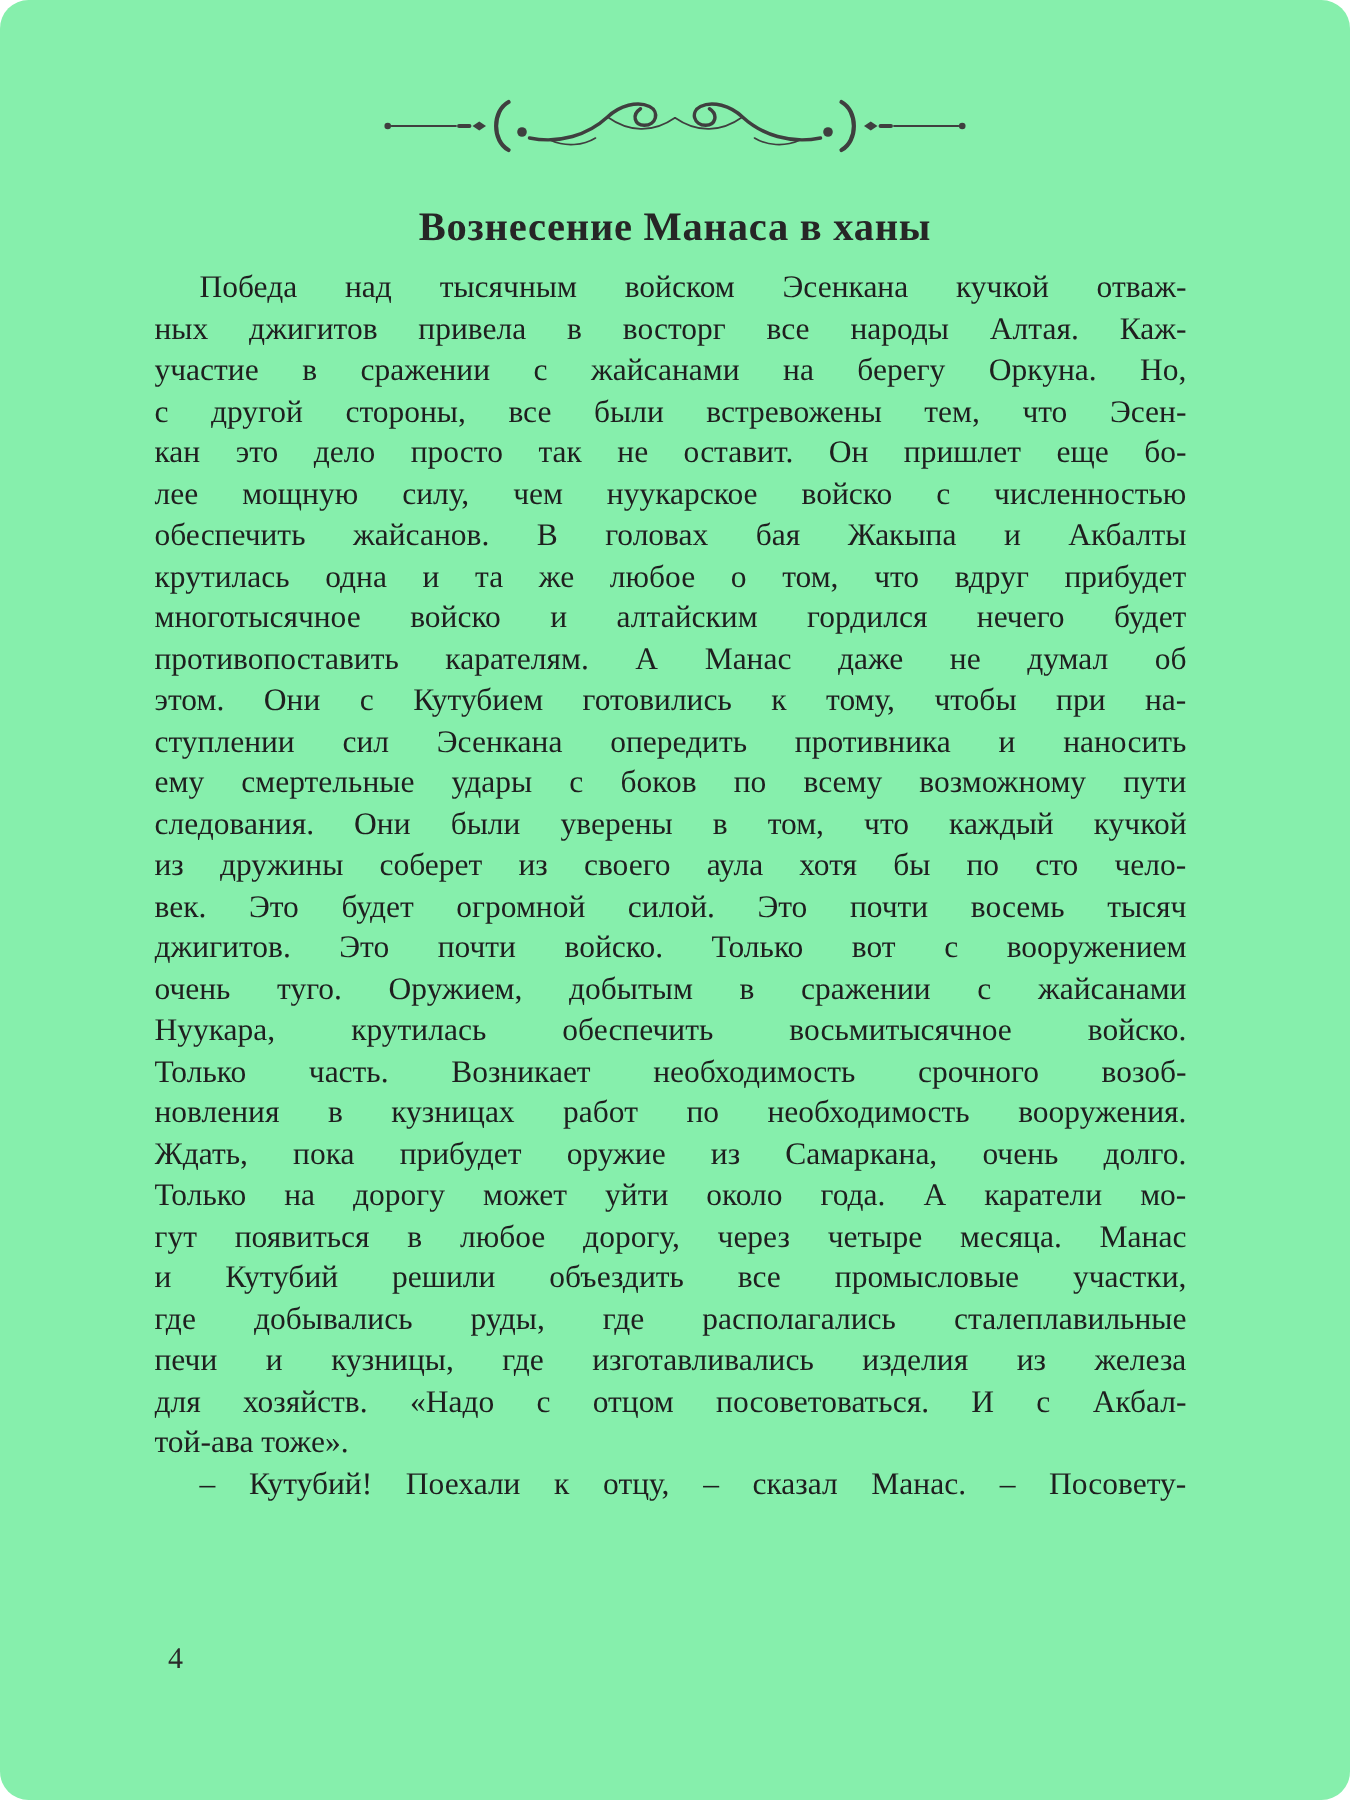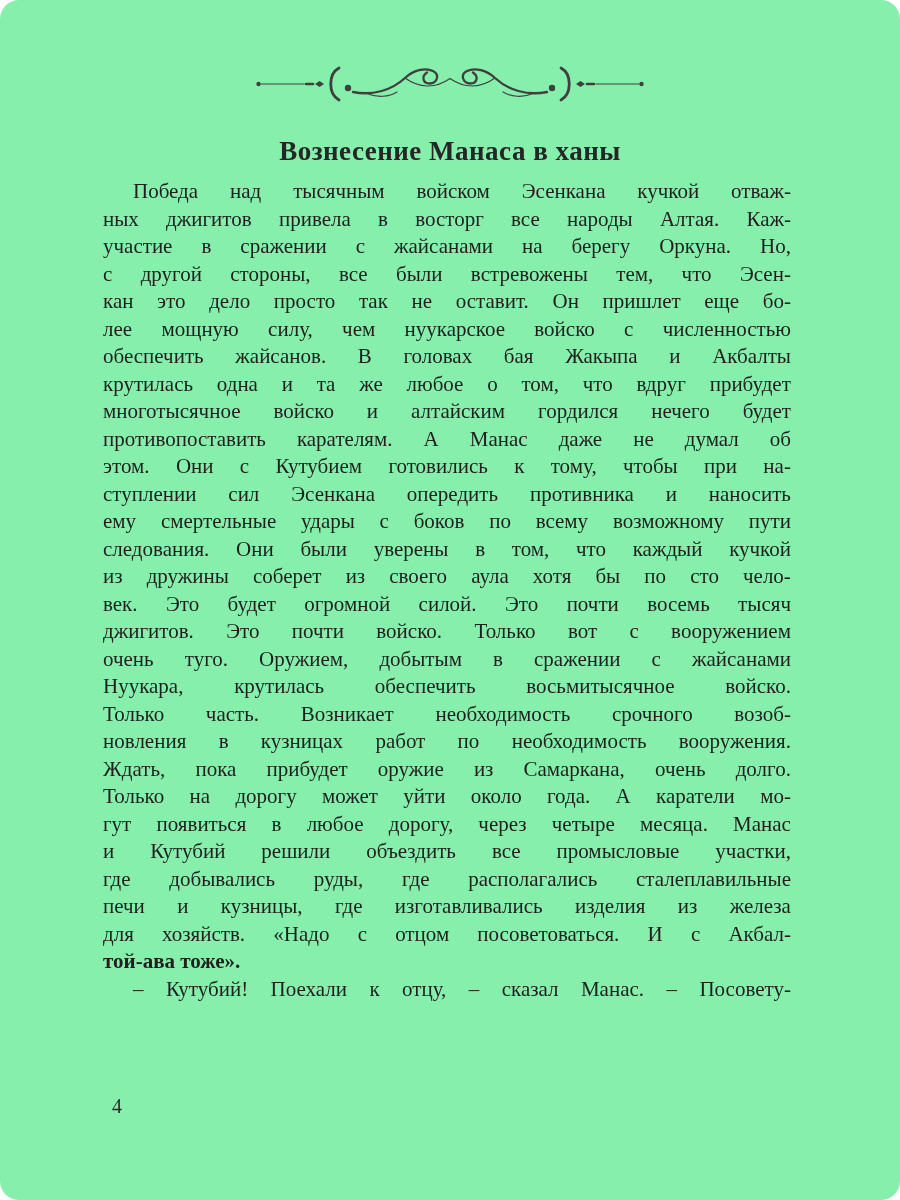--- a/index.html
+++ b/index.html
@@ -37,21 +37,21 @@
     font-size: 21px;
   }
   .line {
     display: flex;
     justify-content: space-between;
     height: 27.5px;
     line-height: 27.5px;
     overflow: hidden;
   }
   .line.indent { padding-left: 30px; text-align: right; }
-  .line.last { display: block; font-weight: bold; }
+  .line.last { display: block; }
   .page-number {
     position: absolute;
     top: 1095px; left: 112px;
     font-size: 20px;
     color: #2a2a2a;
   }
 </style>
 </head>
 <body>
 

